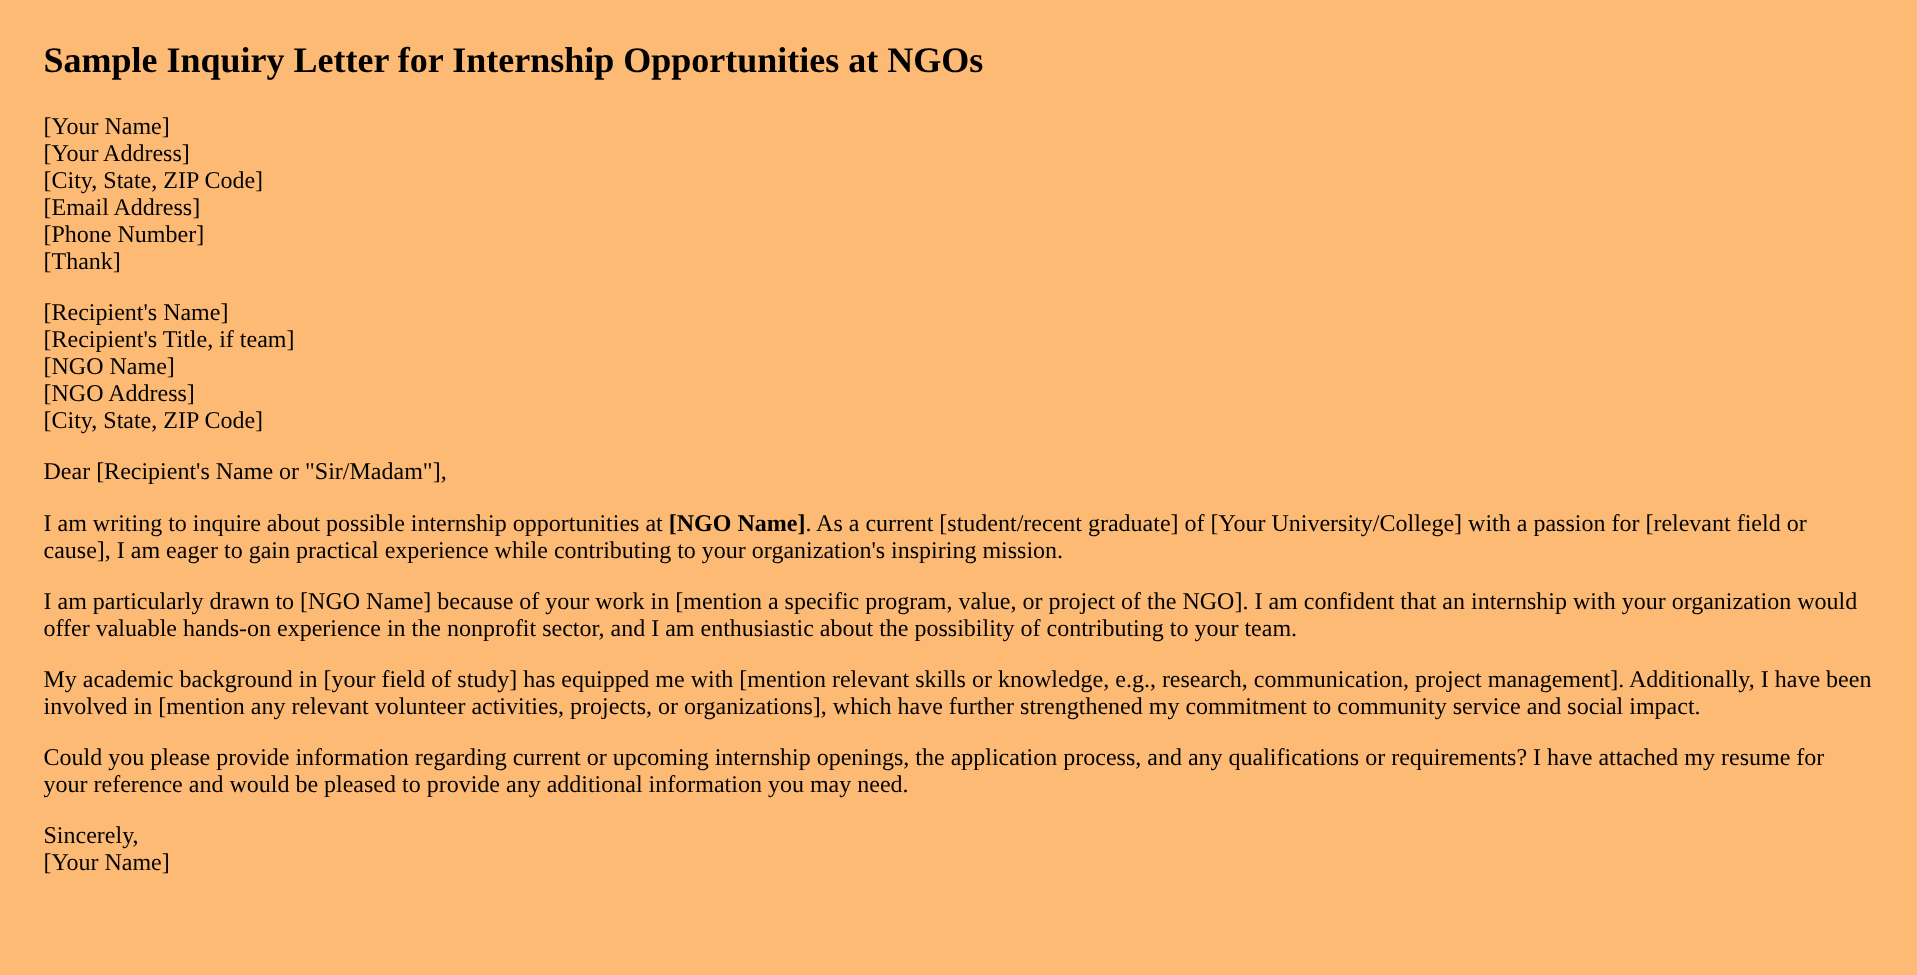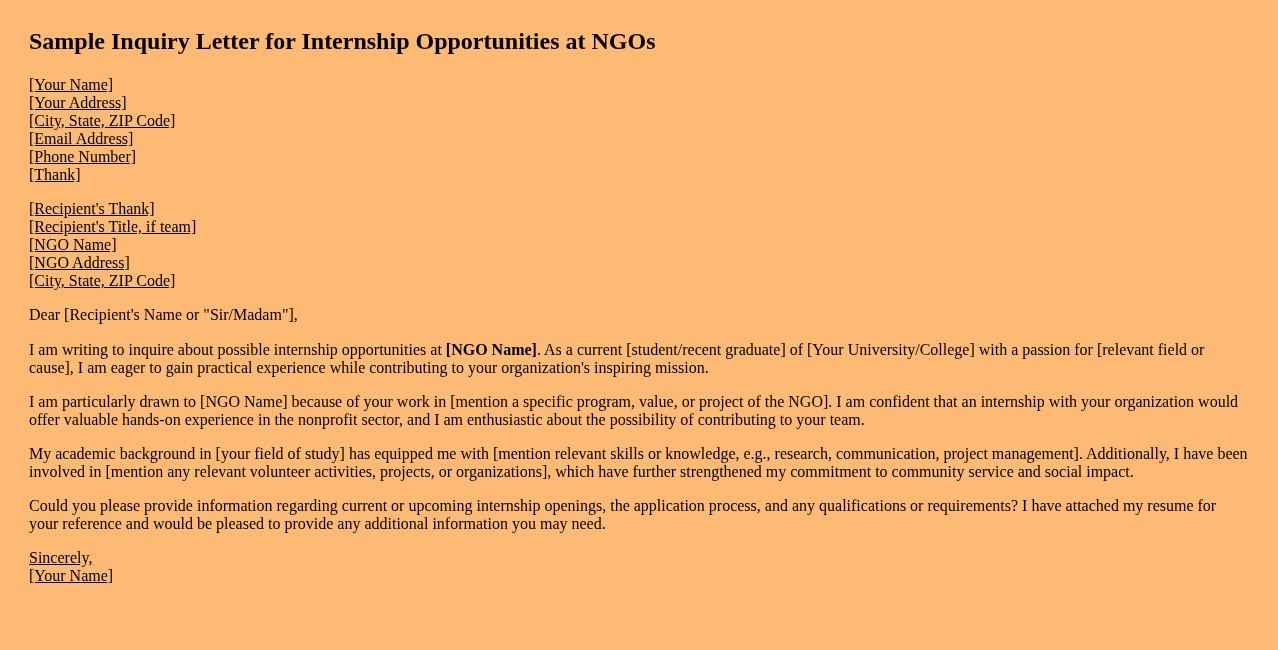--- a/index.html
+++ b/index.html
@@ -27,41 +27,40 @@
     font-size: 24px;
     font-weight: bold;
     margin: 20px 0 20px 0;
     line-height: 1.15;
   }
   .para {
     margin: 16px 0;
   }
   .line {
     display: inline;
-    text-decoration: underline;
   }
 </style>
 </head>
 <body>
 
 <div class="page">
 
   <h1 class="doc-title">Sample Inquiry Letter for Internship Opportunities at NGOs</h1>
 
   <p class="para">
     <span class="line">[Your Name]</span><br>
     <span class="line">[Your Address]</span><br>
     <span class="line">[City, State, ZIP Code]</span><br>
     <span class="line">[Email Address]</span><br>
     <span class="line">[Phone Number]</span><br>
     <span class="line">[Thank]</span>
   </p>
 
   <p class="para">
-    <span class="line">[Recipient's Thank]</span><br>
+    <span class="line">[Recipient's Name]</span><br>
     <span class="line">[Recipient's Title, if team]</span><br>
     <span class="line">[NGO Name]</span><br>
     <span class="line">[NGO Address]</span><br>
     <span class="line">[City, State, ZIP Code]</span>
   </p>
 
   <p class="para">Dear [Recipient's Name or "Sir/Madam"],</p>
 
   <p class="para"><span>I am writing to inquire about possible internship opportunities at </span><strong>[NGO Name]</strong><span>. As a current [student/recent graduate] of [Your University/College] with a passion for [relevant field or cause], I am eager to gain practical experience while contributing to your organization's inspiring mission.</span></p>
 

